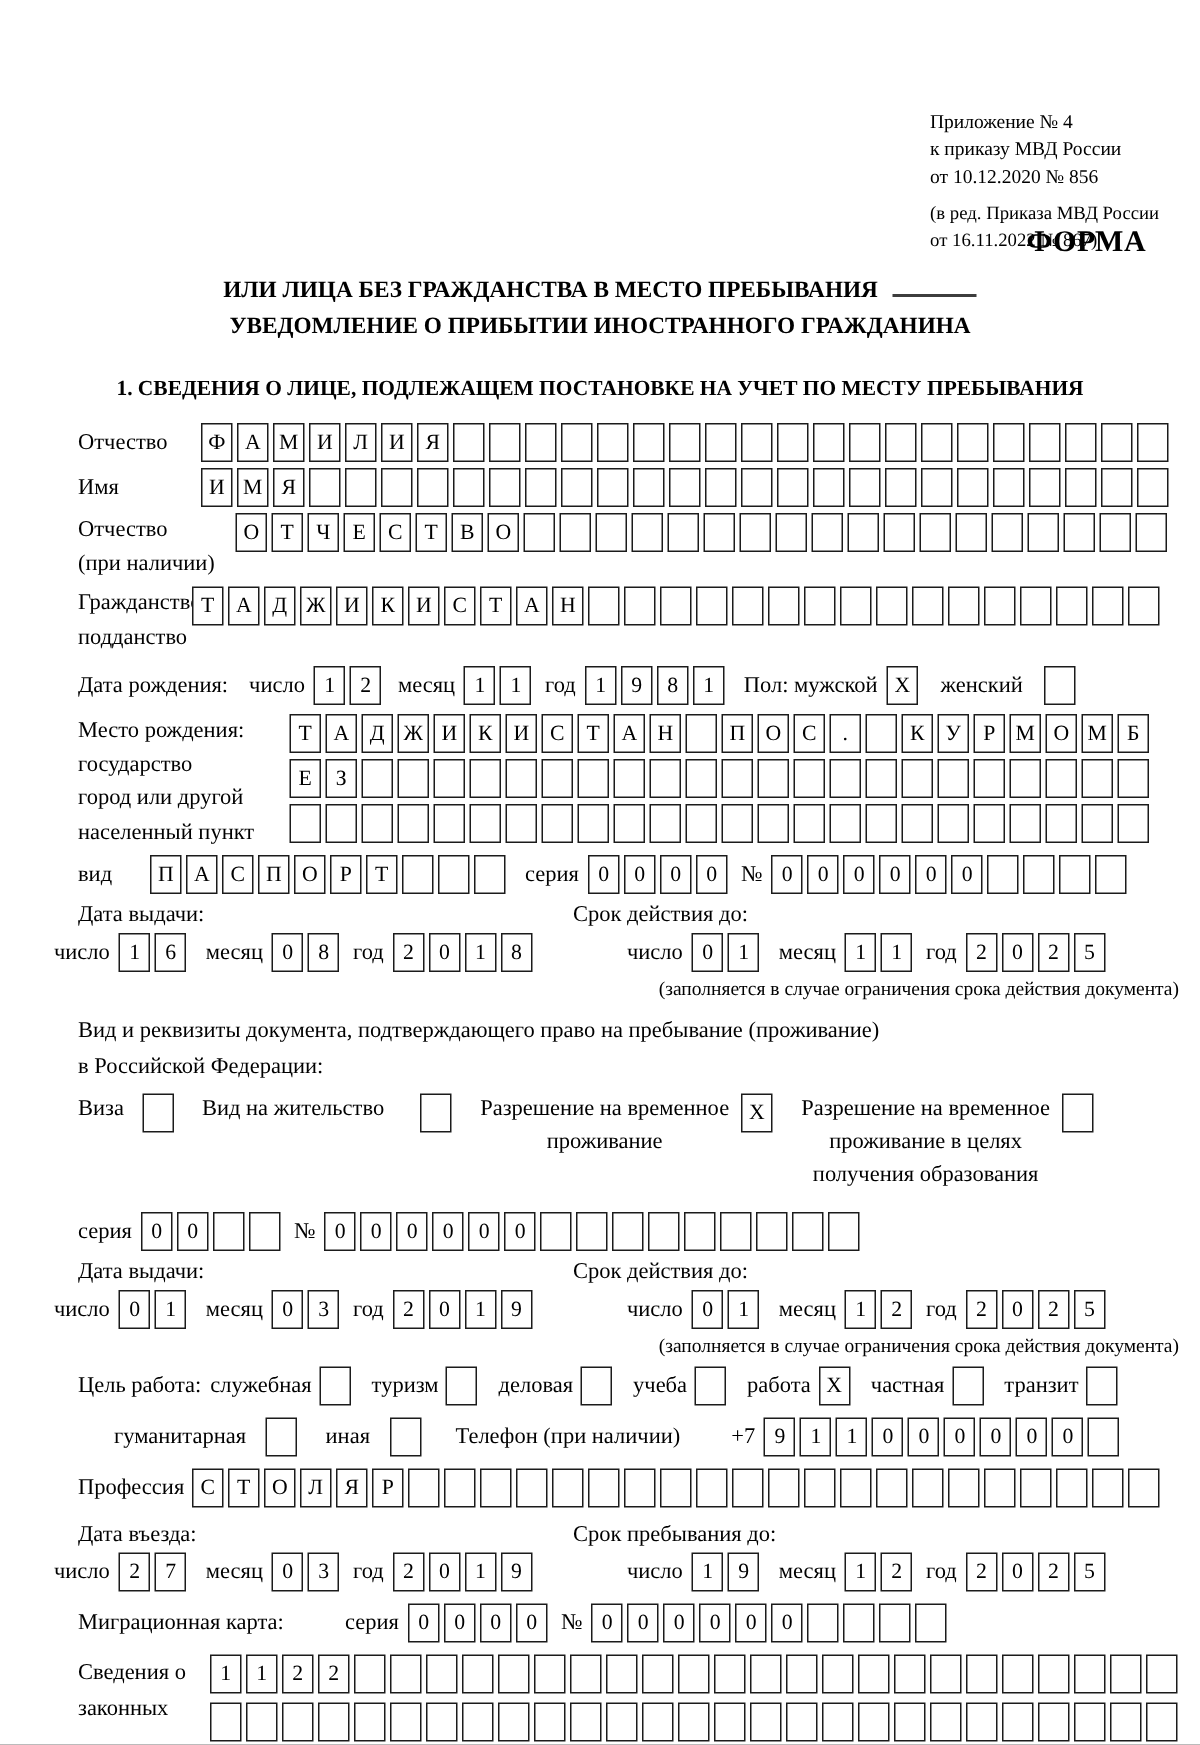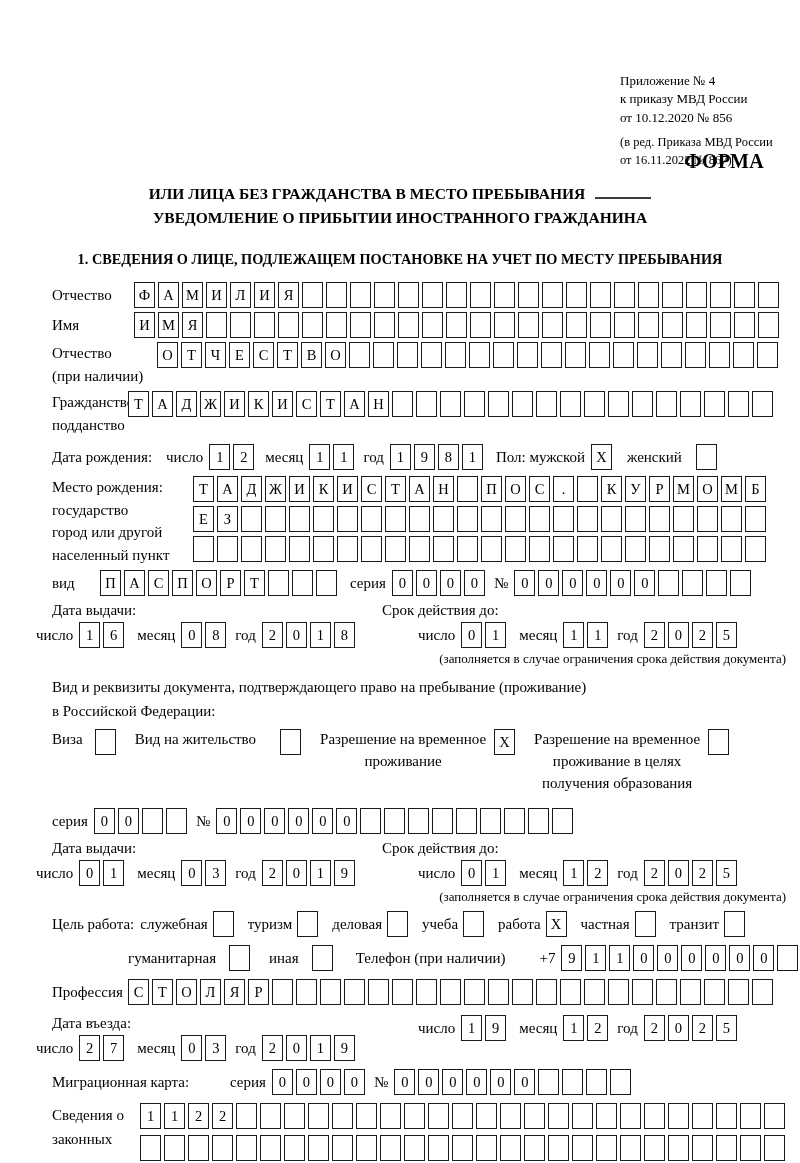--- a/index.html
+++ b/index.html
@@ -566,21 +566,21 @@
         </span>
       <span class="purpose-opt" style="margin-right:0;">
           <span class="txt">транзит</span>
           <span class="cells">
             <span class="cell"></span>
           </span>
         </span>
     </div>
 
     <div class="row" style="margin-top:8px;">
-      <span class="purpose-opt" style="margin-left:76px;margin-right:16px;">
+      <span class="purpose-opt" style="margin-left:24px;margin-right:16px;">
           <span class="txt">гуманитарная</span>
           <span class="cells" style="margin-left:8px;">
             <span class="cell"></span>
           </span>
         </span>
       <span class="purpose-opt" style="margin-right:20px;">
           <span class="txt">иная</span>
           <span class="cells" style="margin-left:8px;">
             <span class="cell"></span>
           </span>
@@ -651,20 +651,21 @@
           <span class="inlbl" style="margin-left:6px;">год</span>
           <span class="cells">
               <span class="cell">2</span>
               <span class="cell">0</span>
               <span class="cell">1</span>
               <span class="cell">9</span>
             </span>
         </div>
       </div>
       <div class="datecol-r">
+        <div class="dg-title">Срок пребывания до:</div>
         <div class="dg" style="margin-left:36px;">
           <span class="inlbl">число</span>
           <span class="cells">
               <span class="cell">1</span>
               <span class="cell">9</span>
             </span>
           <span class="inlbl" style="margin-left:10px;">месяц</span>
           <span class="cells">
               <span class="cell">1</span>
               <span class="cell">2</span>

